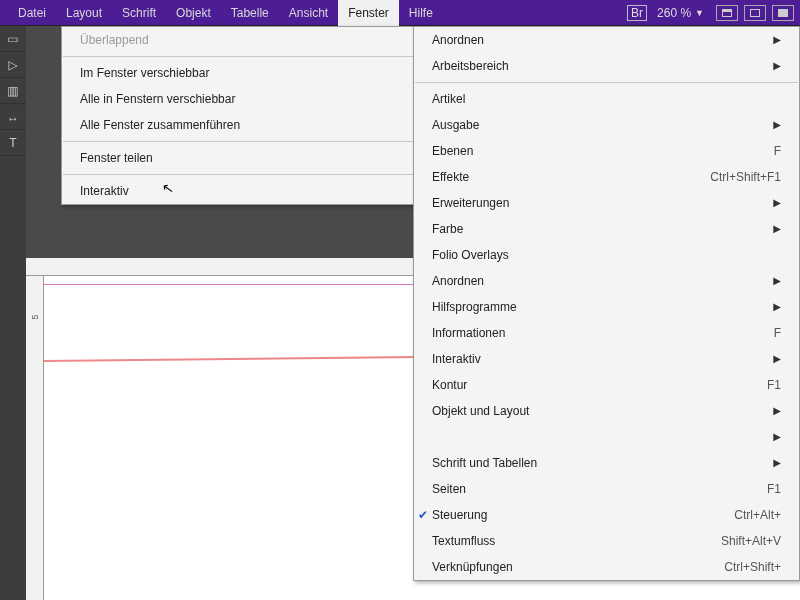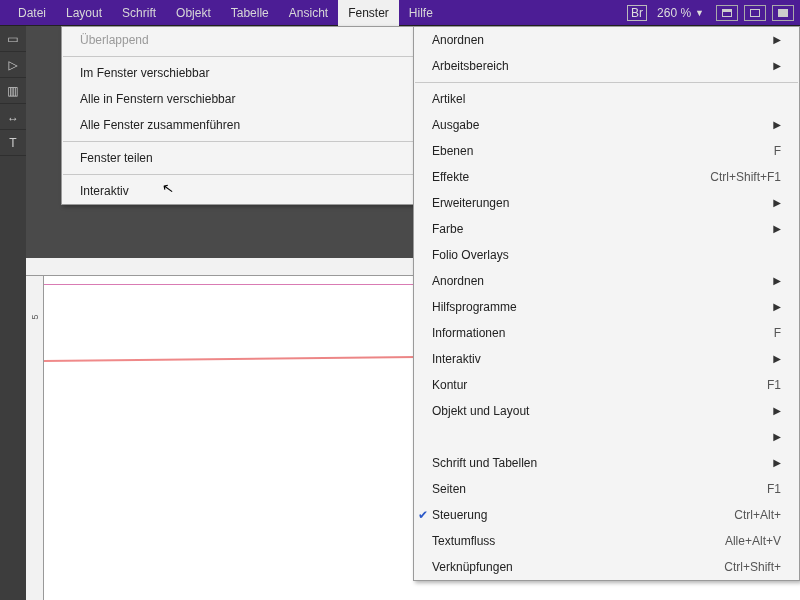--- a/index.html
+++ b/index.html
@@ -257,20 +257,20 @@
       <span>Seiten</span>
       <span class="shortcut">F1</span>
     </div>
   <div class="row">
       <span class="check">✔</span>
       <span>Steuerung</span>
       <span class="shortcut">Ctrl+Alt+</span>
     </div>
   <div class="row">
       <span>Textumfluss</span>
-      <span class="shortcut">Alle+Alt+V</span>
+      <span class="shortcut">Shift+Alt+V</span>
     </div>
   <div class="row">
       <span>Verknüpfungen</span>
       <span class="shortcut">Ctrl+Shift+</span>
     </div>
 
 </div>
 
 </body></html>

